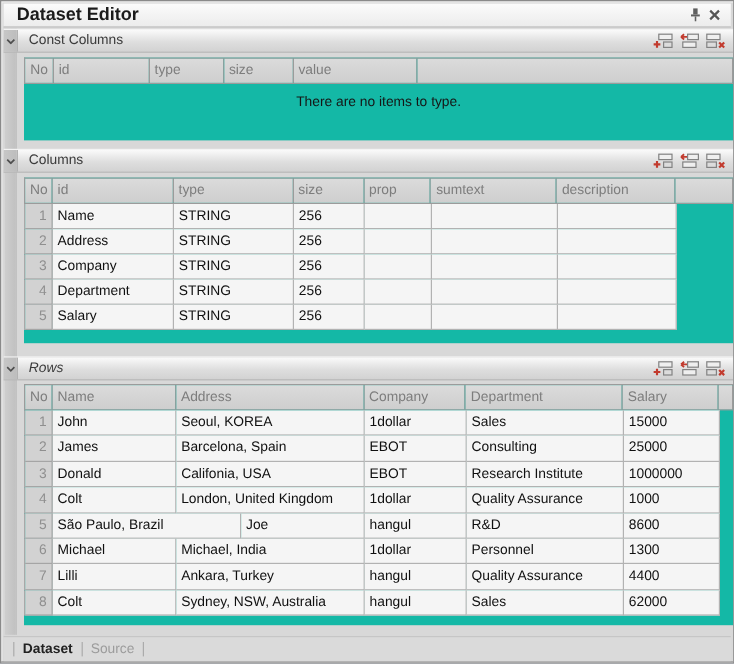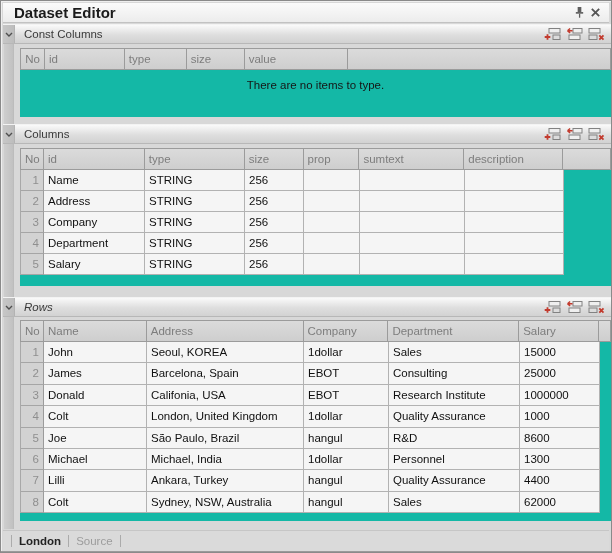--- a/index.html
+++ b/index.html
@@ -278,22 +278,22 @@
           <div class="cell no r0">4</div>
           <div class="cell r1">Colt</div>
           <div class="cell r2">London, United Kingdom</div>
           <div class="cell r3">1dollar</div>
           <div class="cell r4">Quality Assurance</div>
           <div class="cell r5">1000</div>
         </div>
 
         <div class="grow">
           <div class="cell no r0">5</div>
+          <div class="cell r2">São Paulo, Brazil</div>
           <div class="cell r1">Joe</div>
-          <div class="cell r2">São Paulo, Brazil</div>
           <div class="cell r3">hangul</div>
           <div class="cell r4">R&amp;D</div>
           <div class="cell r5">8600</div>
         </div>
 
         <div class="grow">
           <div class="cell no r0">6</div>
           <div class="cell r1">Michael</div>
           <div class="cell r2">Michael, India</div>
           <div class="cell r3">1dollar</div>
@@ -316,19 +316,19 @@
           <div class="cell r2">Sydney, NSW, Australia</div>
           <div class="cell r3">hangul</div>
           <div class="cell r4">Sales</div>
           <div class="cell r5">62000</div>
         </div>
       </div>
   </div>
 
   <div class="footer">
     <span class="fsep"></span>
-    <span class="ftab active">London</span>
+    <span class="ftab active">Dataset</span>
     <span class="fsep"></span>
     <span class="ftab">Source</span>
     <span class="fsep"></span>
   </div>
 
 </div>
 
 </body></html>

